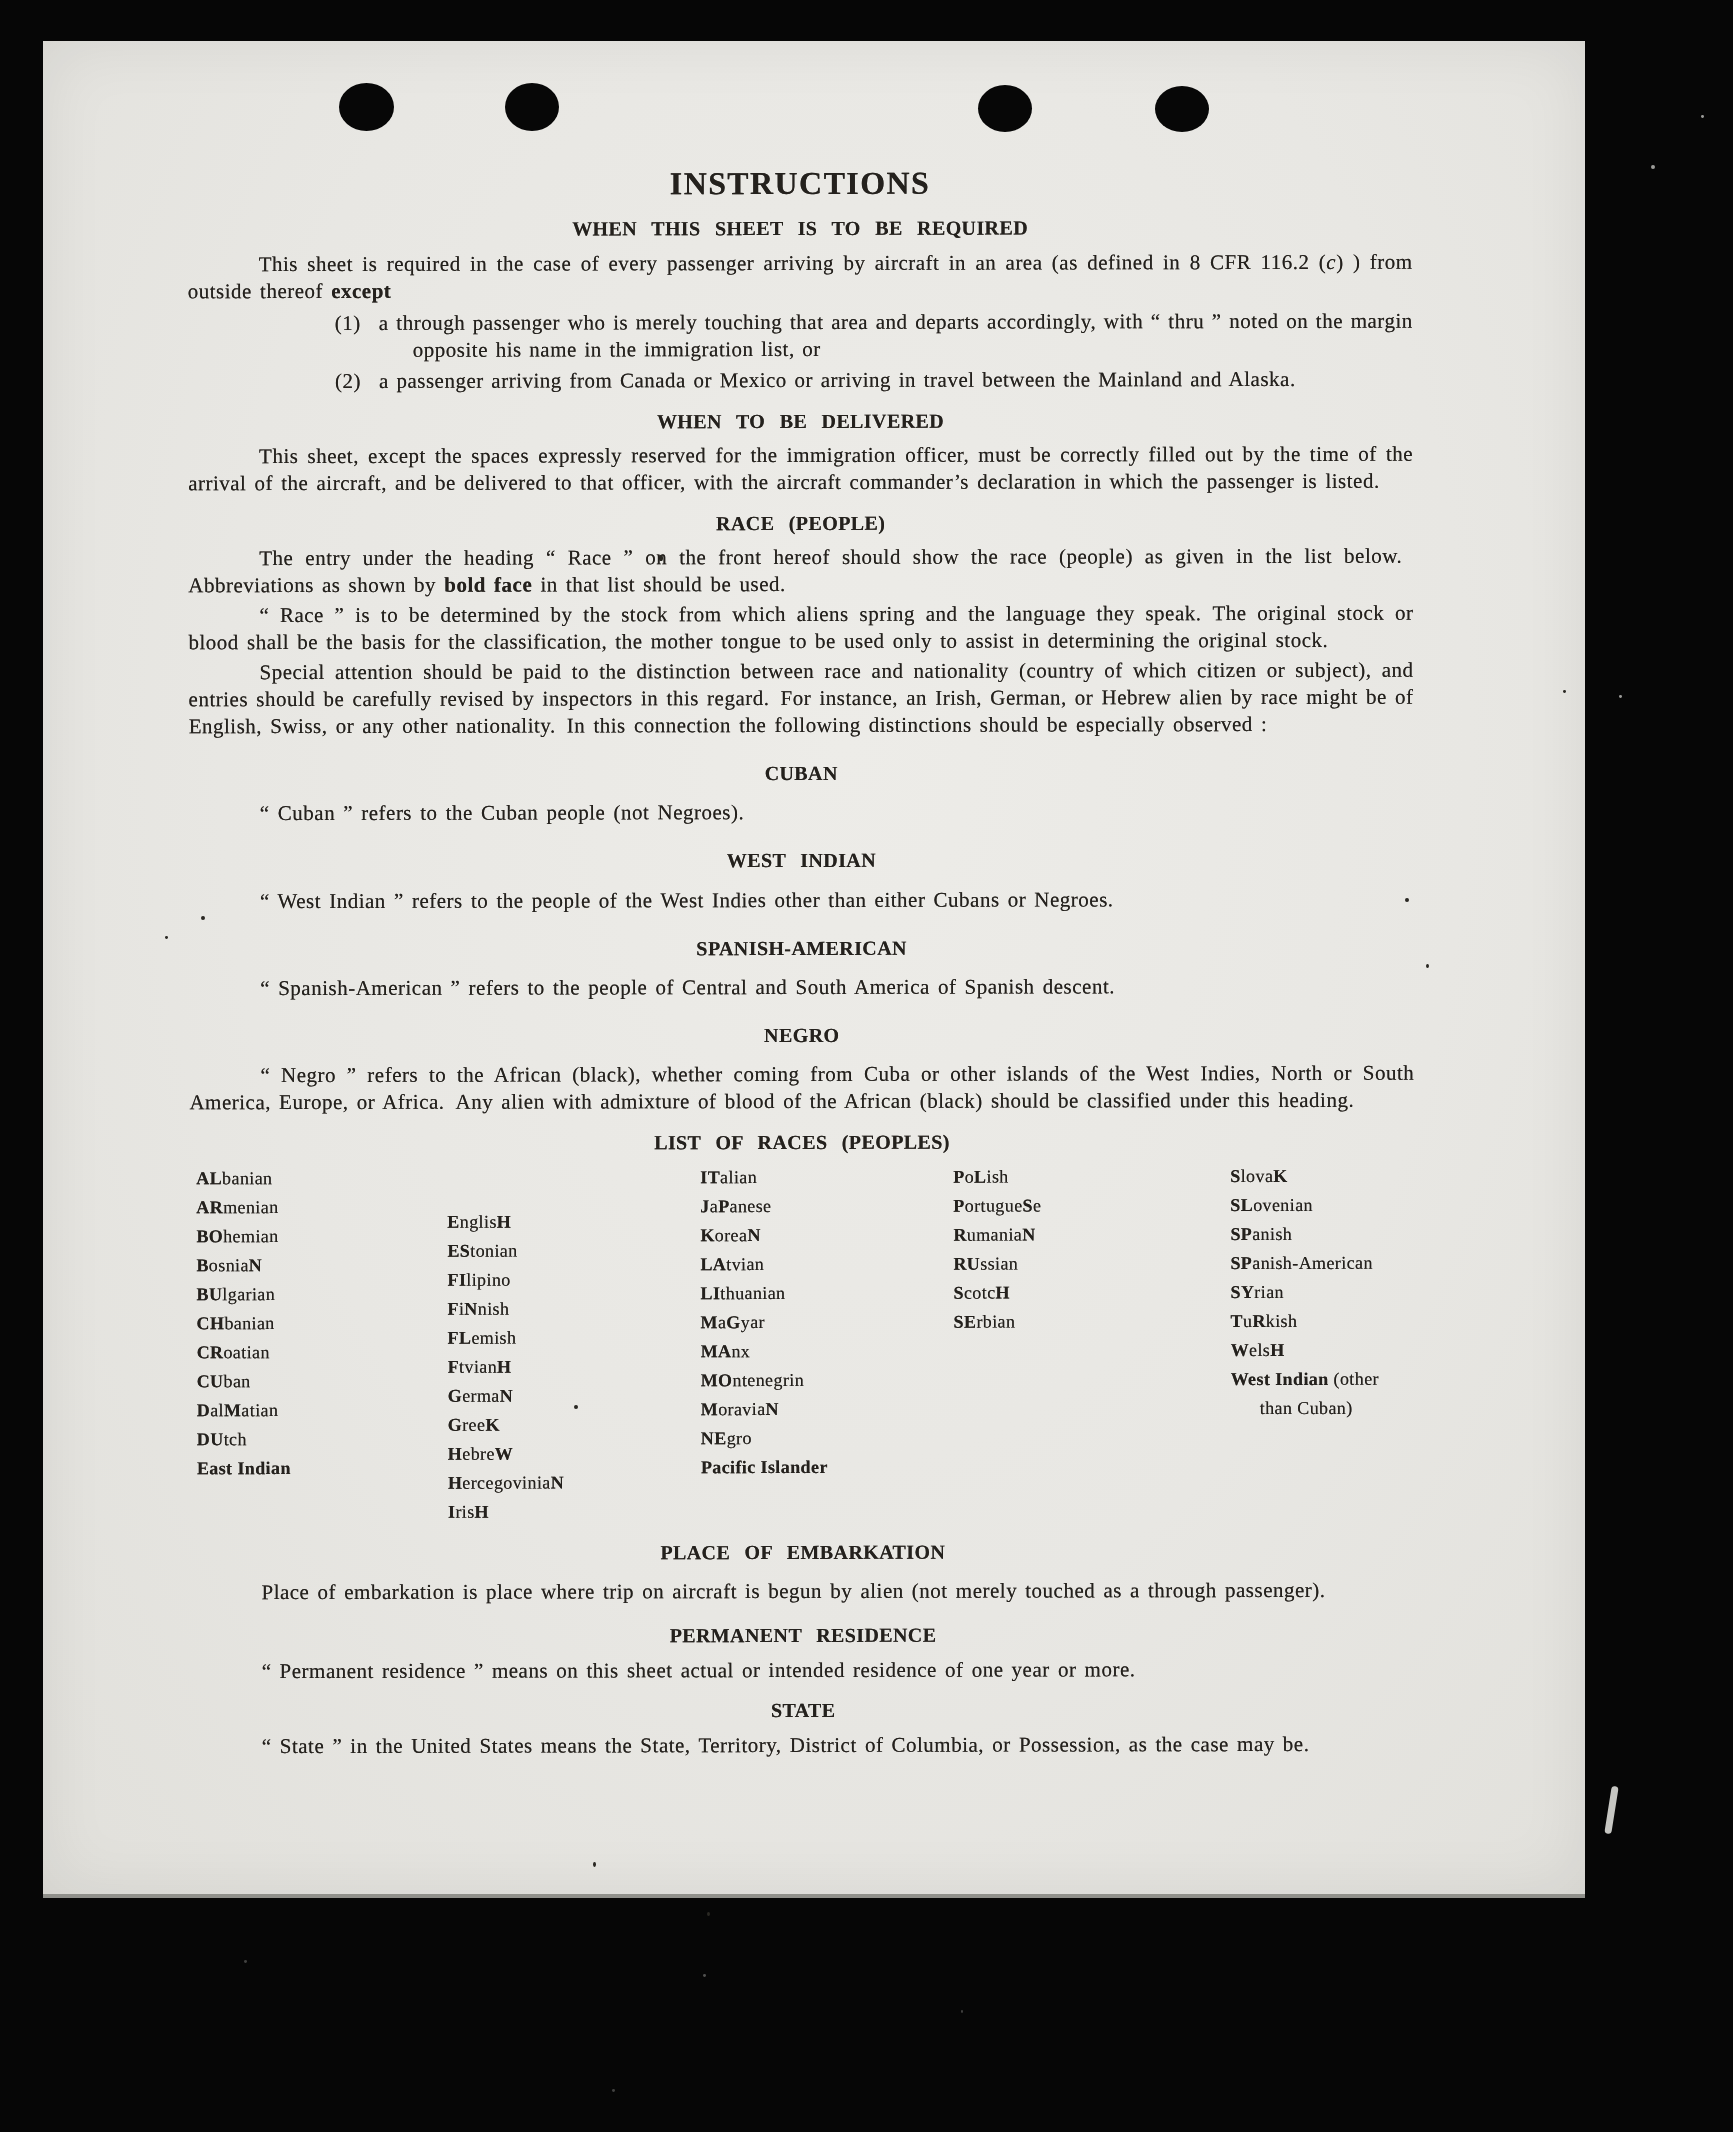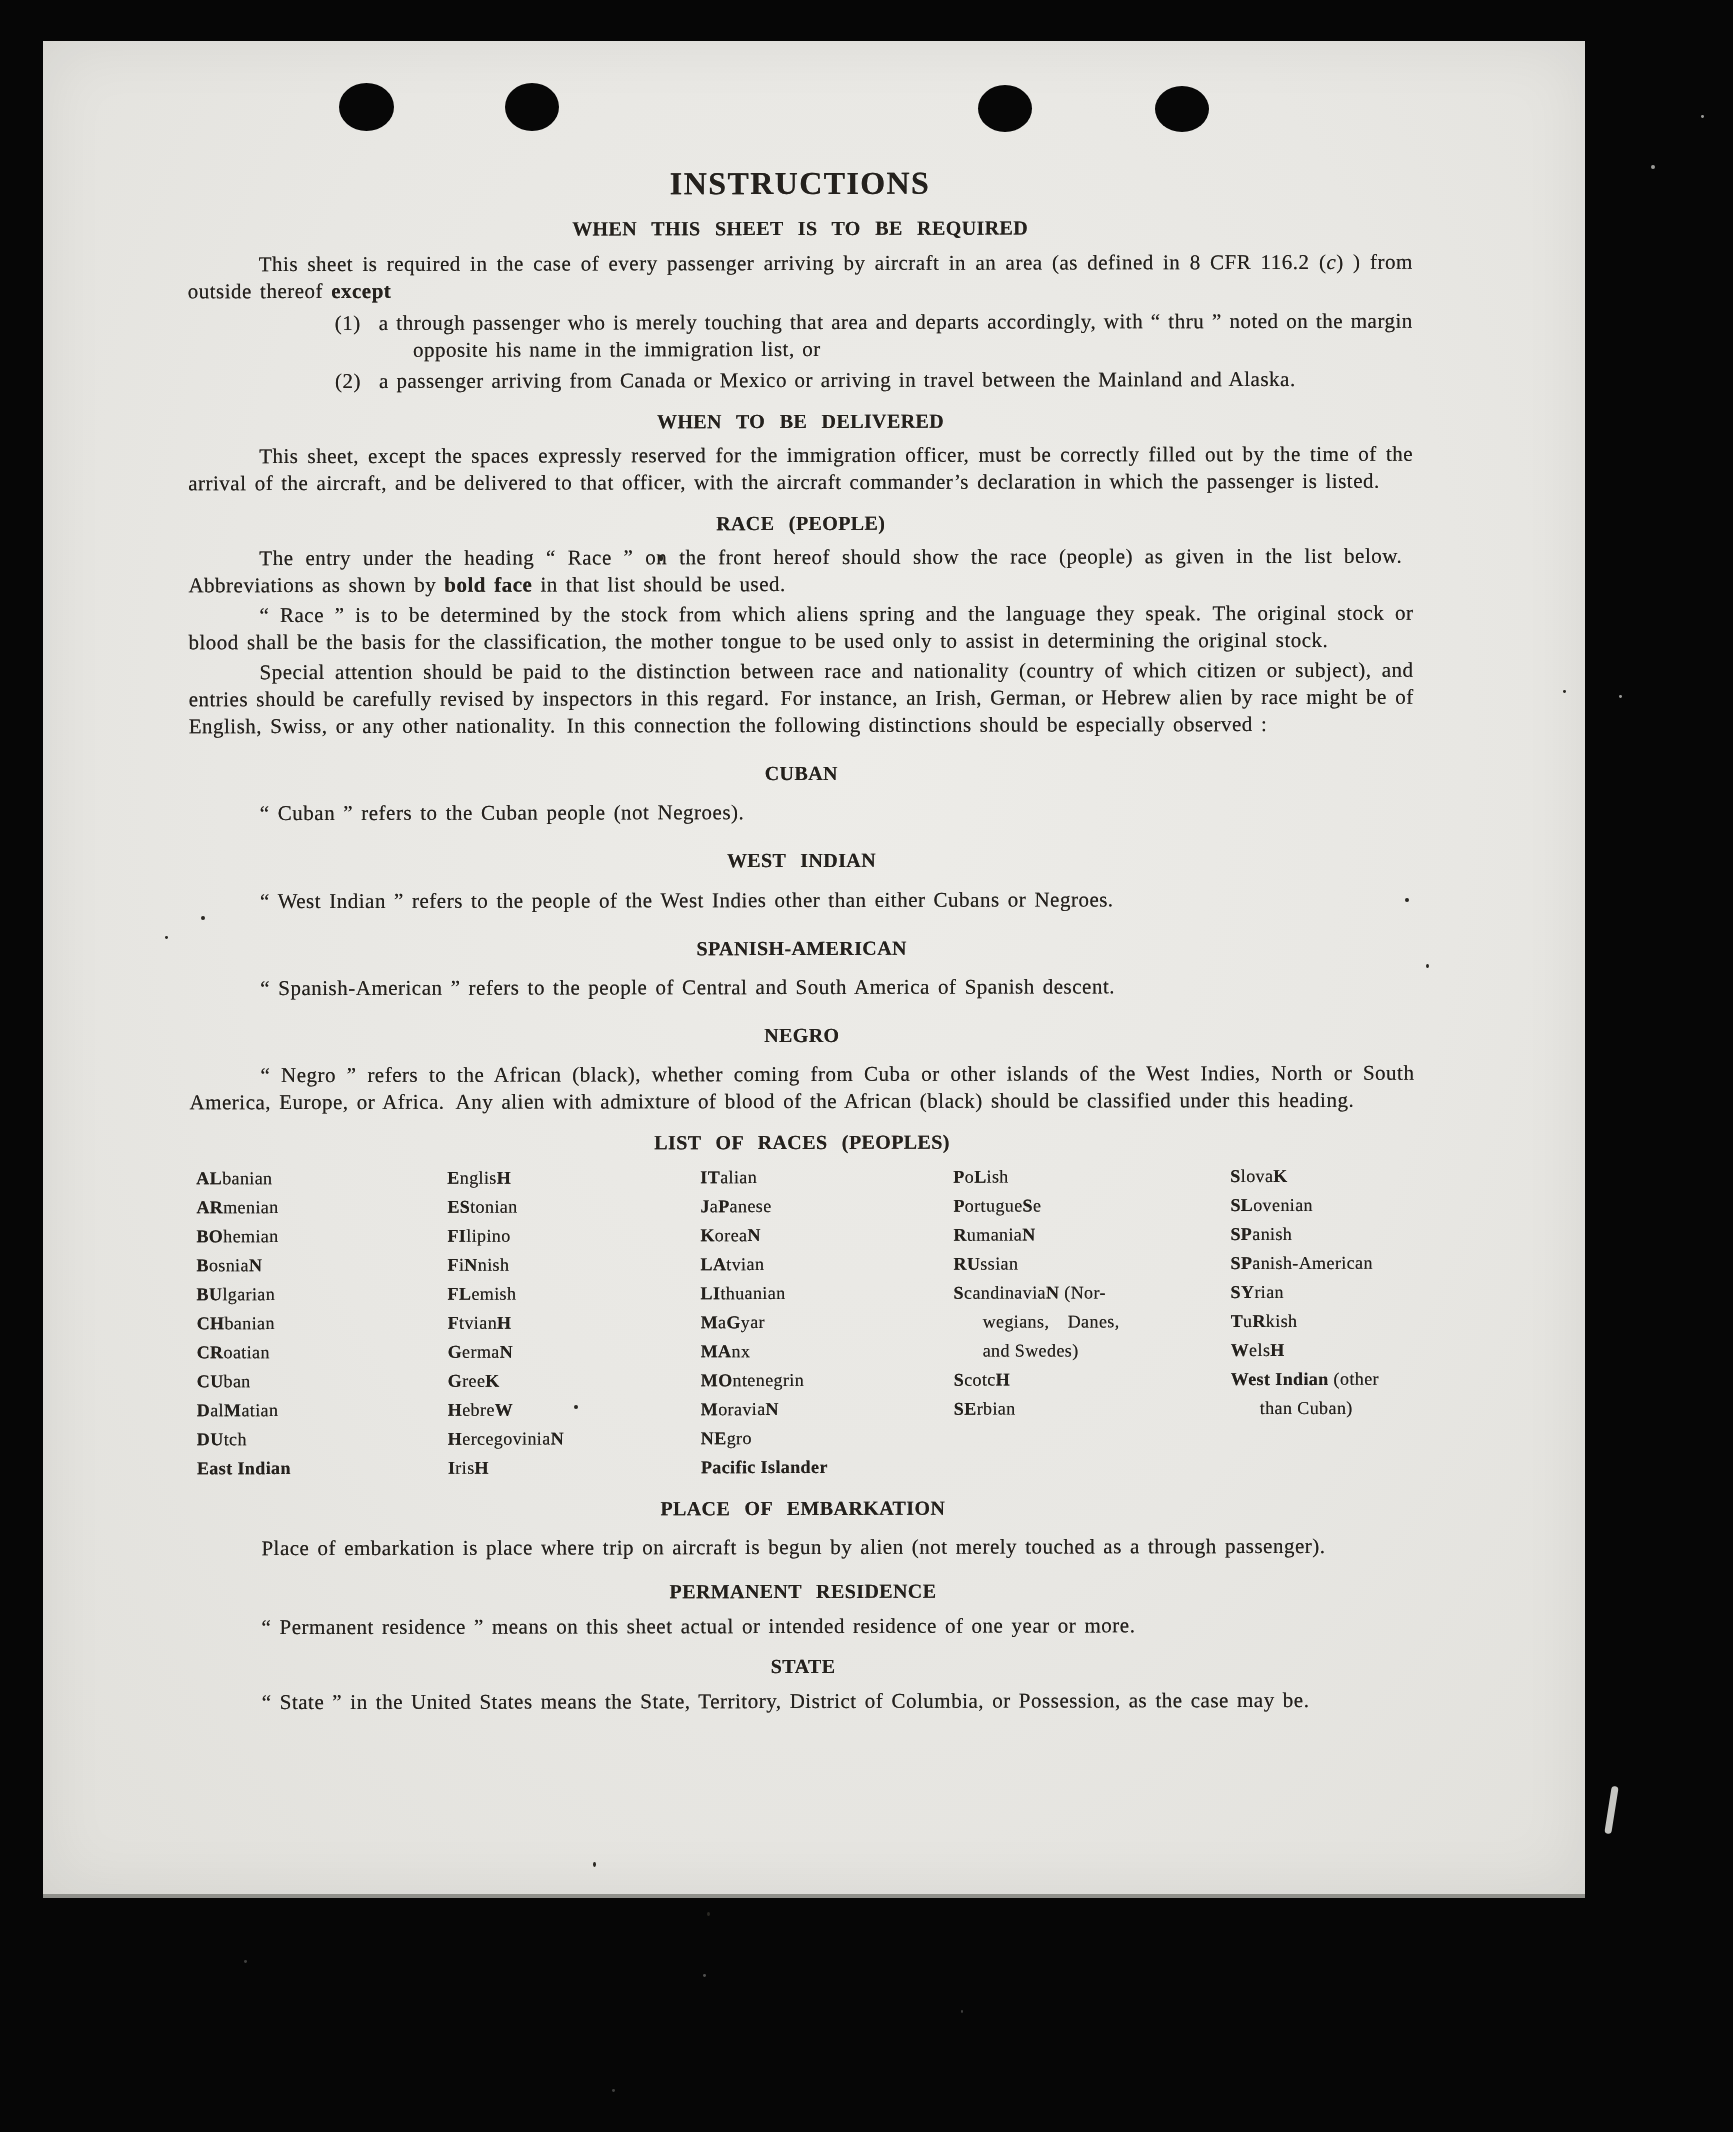--- a/index.html
+++ b/index.html
@@ -45,21 +45,21 @@
   .indent{text-indent:71px;}
   .loose{line-height:35px;}
   .numitem{
     display:flex;margin:4.8px 0 4.8px 147px;
     font-size:21px;line-height:27px;letter-spacing:0.5px;word-spacing:1.9px;
   }
   .num{width:44px;flex:none;}
   .itext{flex:1;padding-left:34px;text-indent:-34px;text-align:justify;}
   .races{display:flex;margin:3.8px 0 3.8px 6.7px;}
   .race-col1{width:251px;}
-  .race-col2{width:253px;}
+  .race-col2{width:253px;margin-top:44px;}
   .race-col3{width:253px;}
   .race-col4{width:277px;}
   .race-col5{flex:1;}
   .race-item{font-size:18px;line-height:29px;letter-spacing:0.4px;}
   .race-line.cont{padding-left:29px;}
   .rb{font-weight:bold;}
   .ri{font-style:italic;}
 
   .speck{position:absolute;border-radius:50%;}
   .dark{background:#2a2823;}
@@ -238,25 +238,20 @@
             <div class="race-item">
               <div class="race-line"><span class="rb">P</span><span>ortugue</span><span class="rb">S</span><span>e</span></div>
             </div>
             <div class="race-item">
               <div class="race-line"><span class="rb">R</span><span>umania</span><span class="rb">N</span></div>
             </div>
             <div class="race-item">
               <div class="race-line"><span class="rb">RU</span><span>ssian</span></div>
             </div>
             <div class="race-item">
-              <div class="race-line"><span class="rb">S</span><span>candinavia</span><span class="rb">N</span><span> (Nor-</span></div>
-              <div class="race-line cont"><span>wegians, Danes,</span></div>
-              <div class="race-line cont"><span>and Swedes)</span></div>
-            </div>
-            <div class="race-item">
               <div class="race-line"><span class="rb">S</span><span>cotc</span><span class="rb">H</span></div>
             </div>
             <div class="race-item">
               <div class="race-line"><span class="rb">SE</span><span>rbian</span></div>
             </div>
           </div>
           <div class="race-col race-col5">
             <div class="race-item">
               <div class="race-line"><span class="rb">S</span><span>lova</span><span class="rb">K</span></div>
             </div>

